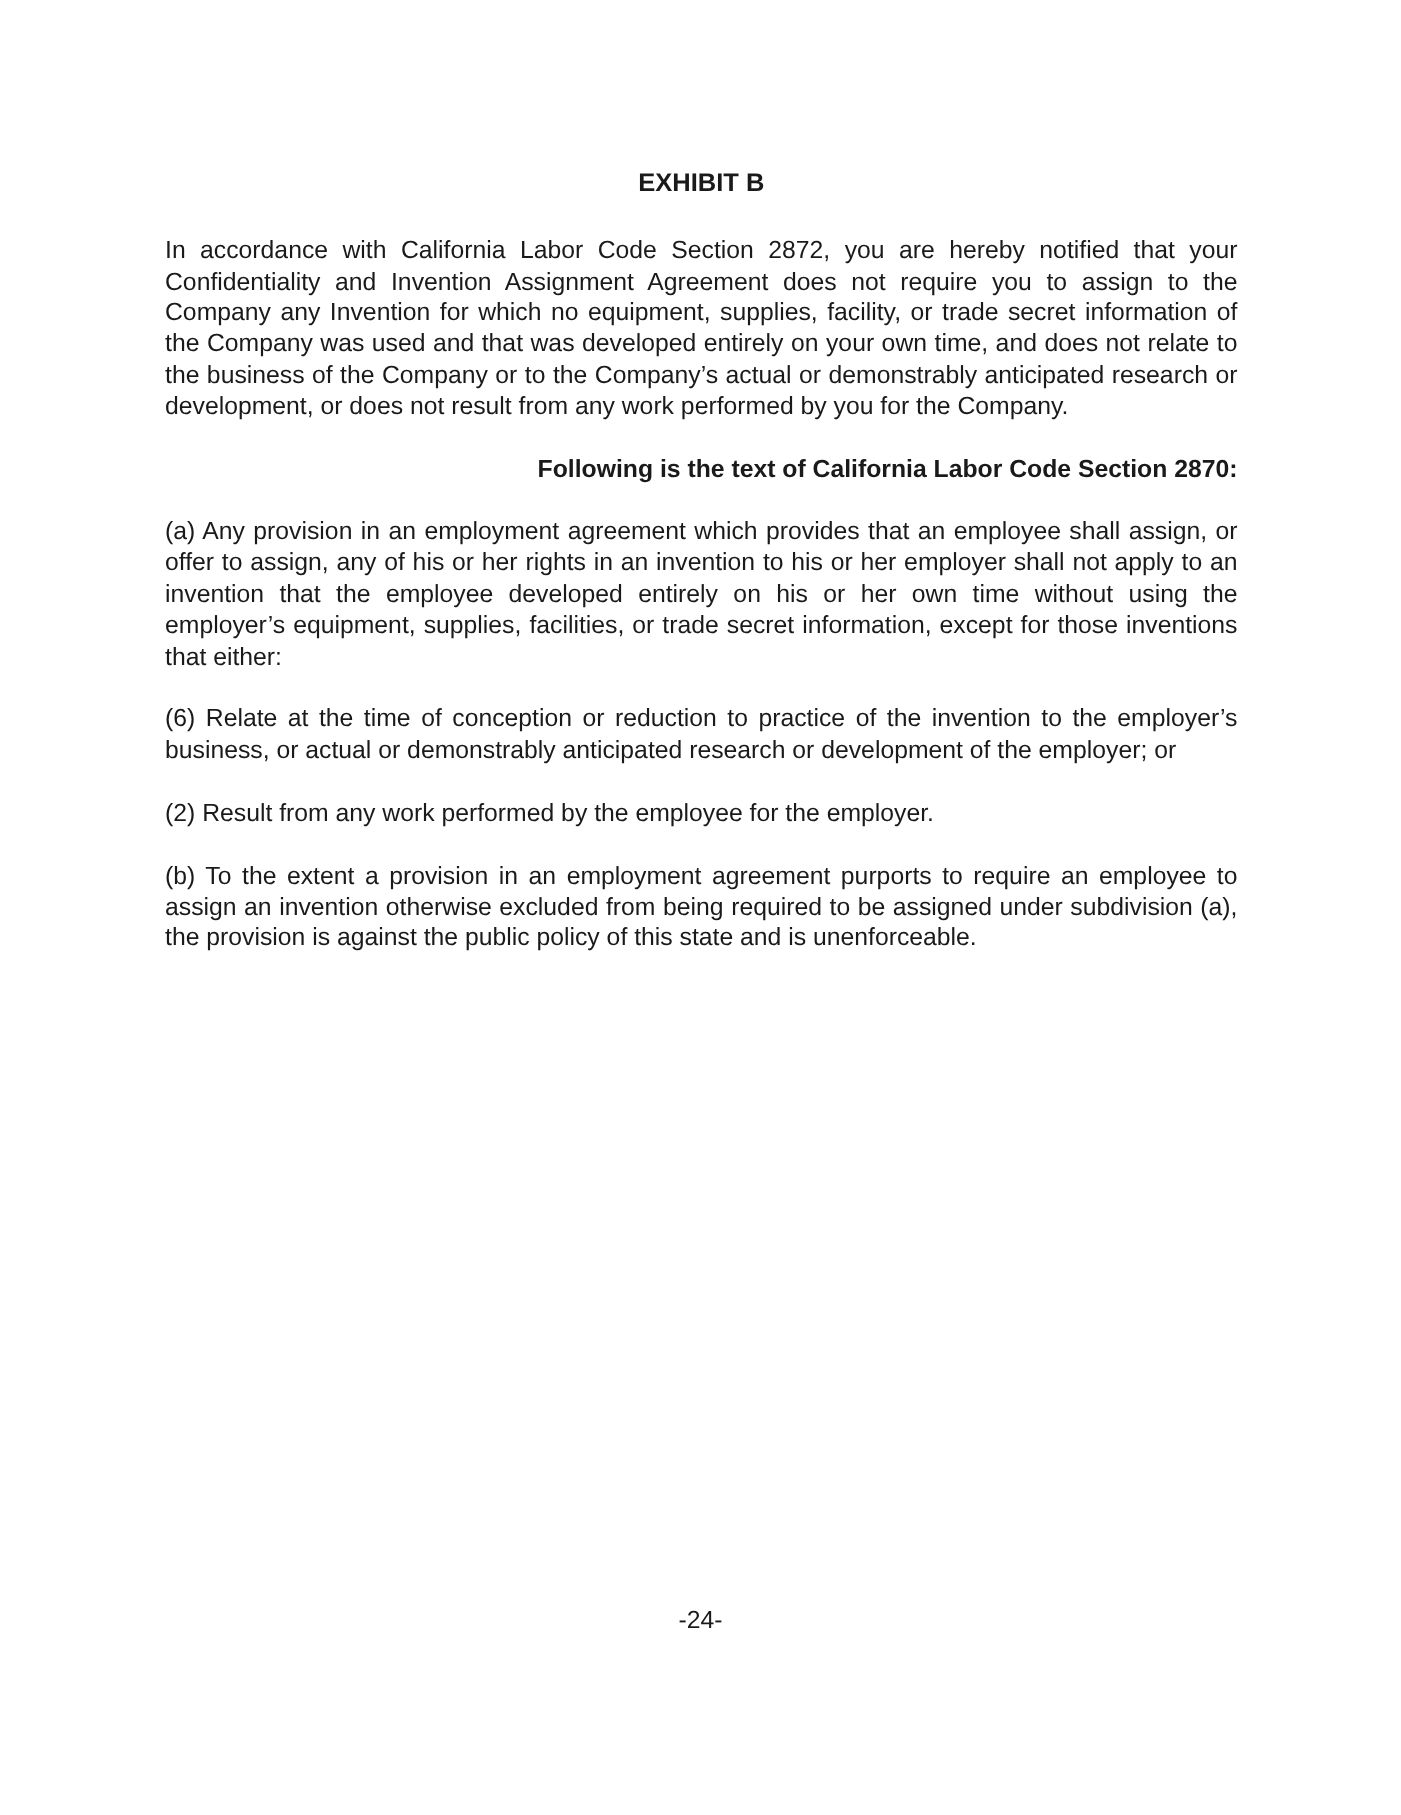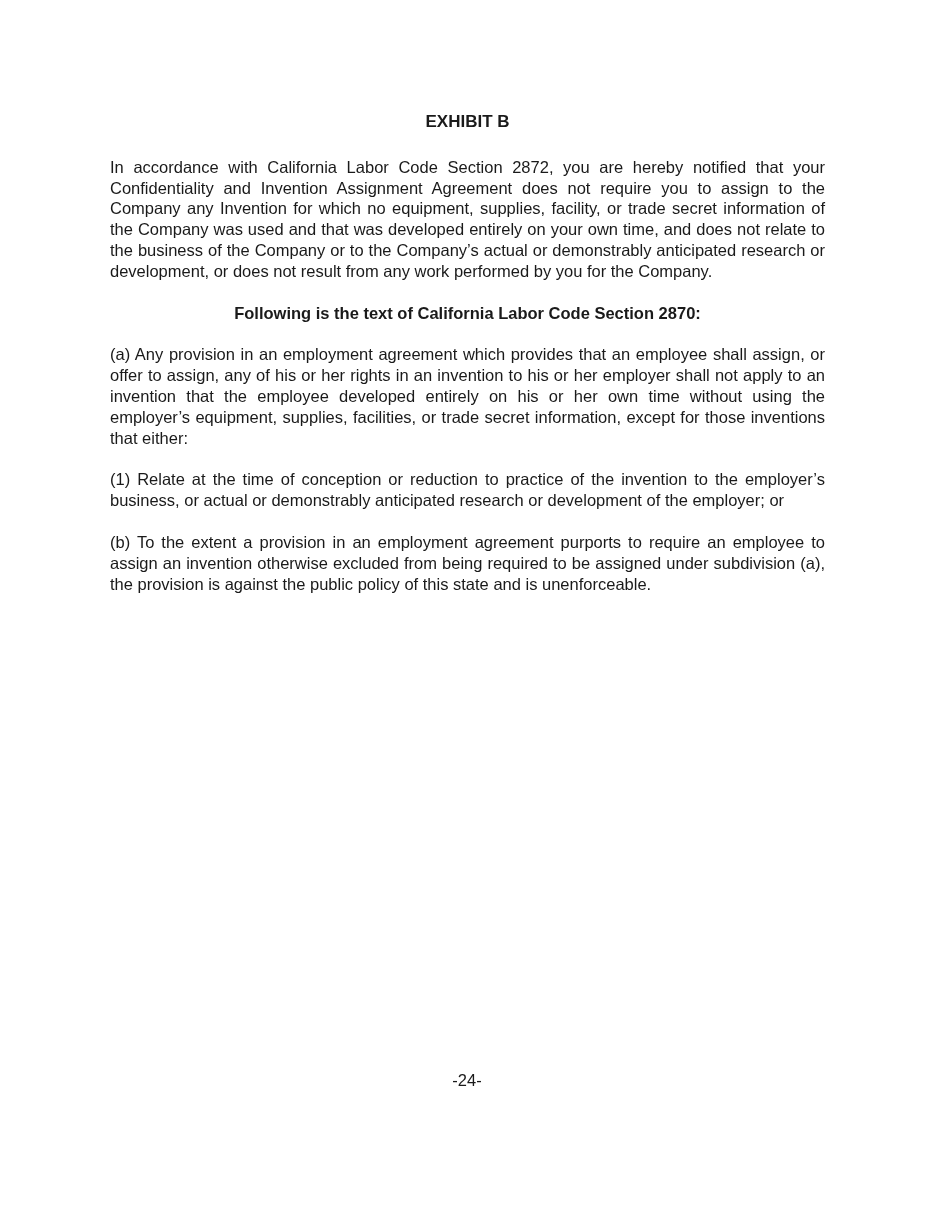--- a/index.html
+++ b/index.html
@@ -28,21 +28,21 @@
   }
   .para {
     margin: 0 0 21px 0;
     text-align: justify;
   }
   .para.no-justify {
     text-align: left;
   }
   .bold-heading {
     font-weight: bold;
-    text-align: center;
+    text-align: right;
   }
   .footer {
     position: absolute;
     top: 1070px;
     left: 0;
     width: 100%;
     text-align: center;
     font-size: 16.5px;
   }
 </style>
@@ -51,19 +51,20 @@
 
 <div class="page">
   <h1 class="doc-title">EXHIBIT B</h1>
 
   <p class="para">In accordance with California Labor Code Section 2872, you are hereby notified that your Confidentiality and Invention Assignment Agreement does not require you to assign to the Company any Invention for which no equipment, supplies, facility, or trade secret information of the Company was used and that was developed entirely on your own time, and does not relate to the business of the Company or to the Company’s actual or demonstrably anticipated research or development, or does not result from any work performed by you for the Company.</p>
 
   <p class="para bold-heading">Following is the text of California Labor Code Section 2870:</p>
 
   <p class="para">(a) Any provision in an employment agreement which provides that an employee shall assign, or offer to assign, any of his or her rights in an invention to his or her employer shall not apply to an invention that the employee developed entirely on his or her own time without using the employer’s equipment, supplies, facilities, or trade secret information, except for those inventions that either:</p>
 
-  <p class="para">(1) Relate at the time of conception or reduction to practice of the invention to the employer’s business, or actual or demonstrably anticipated research or development of the employer; or</p>
+  <p class="para">(6) Relate at the time of conception or reduction to practice of the invention to the employer’s business, or actual or demonstrably anticipated research or development of the employer; or</p>
 
+  <p class="para no-justify">(2) Result from any work performed by the employee for the employer.</p>
 
   <p class="para">(b) To the extent a provision in an employment agreement purports to require an employee to assign an invention otherwise excluded from being required to be assigned under subdivision (a), the provision is against the public policy of this state and is unenforceable.</p>
 
   <div class="footer">-24-</div>
 </div>
 
 </body></html>

